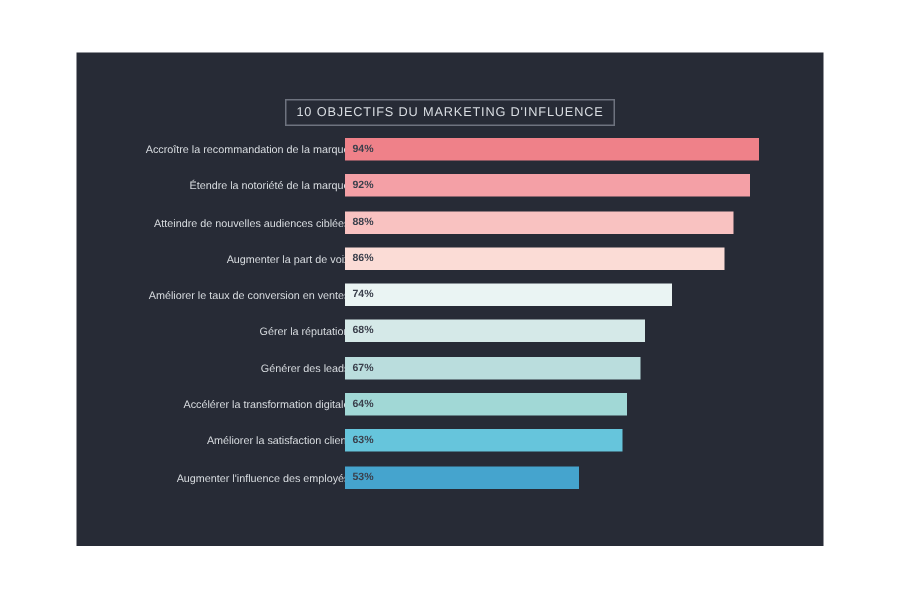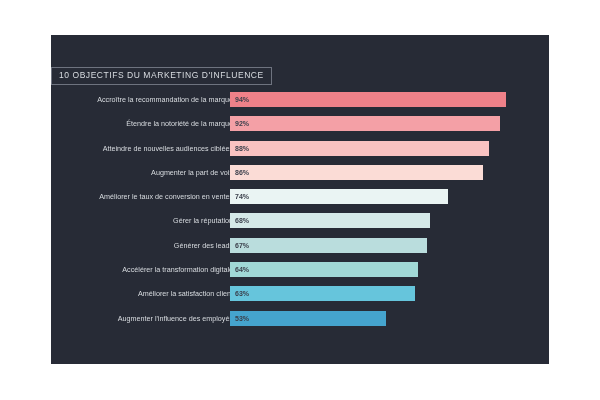--- a/index.html
+++ b/index.html
@@ -24,21 +24,21 @@
     top: 35px;
     width: 498px;
     height: 329px;
     background: #272b36;
   }
   .title-wrap {
     position: absolute;
     left: 0;
     top: 29px;
     width: 498px;
-    text-align: left;
+    text-align: center;
   }
   .title-box {
     display: inline-block;
     border: 1px solid #6e737f;
     padding: 3px 7px 4px 7px;
     color: #d9dde2;
     font-size: 8.5px;
     letter-spacing: 0.55px;
     line-height: 1;
     white-space: nowrap;

